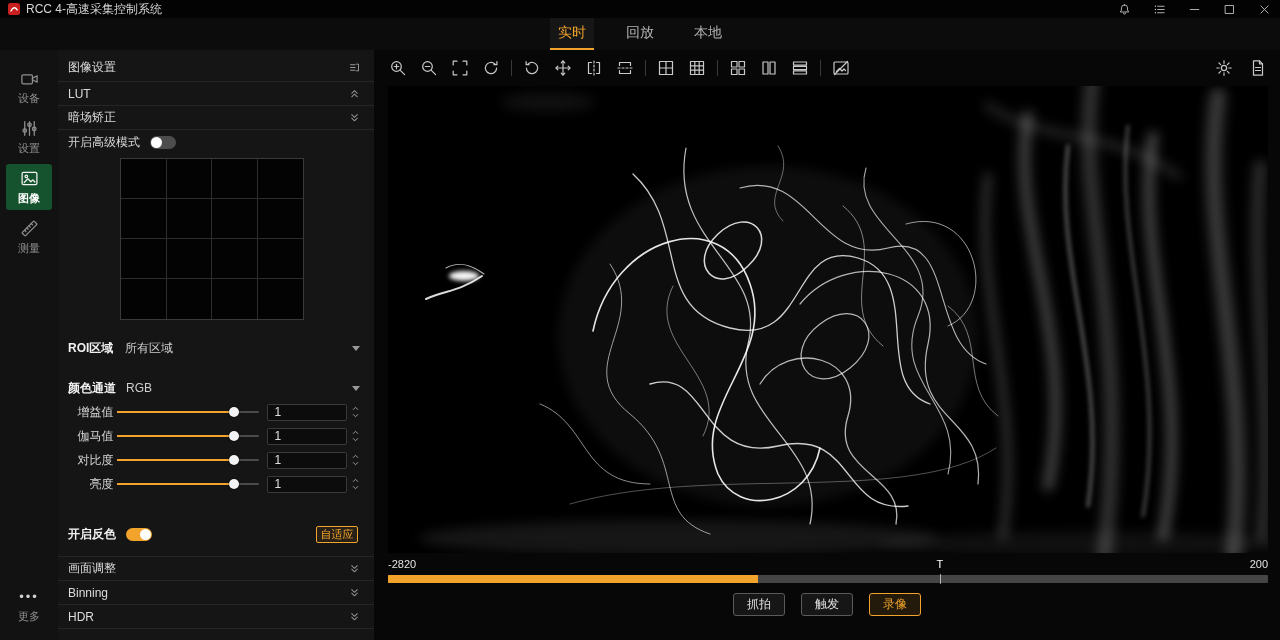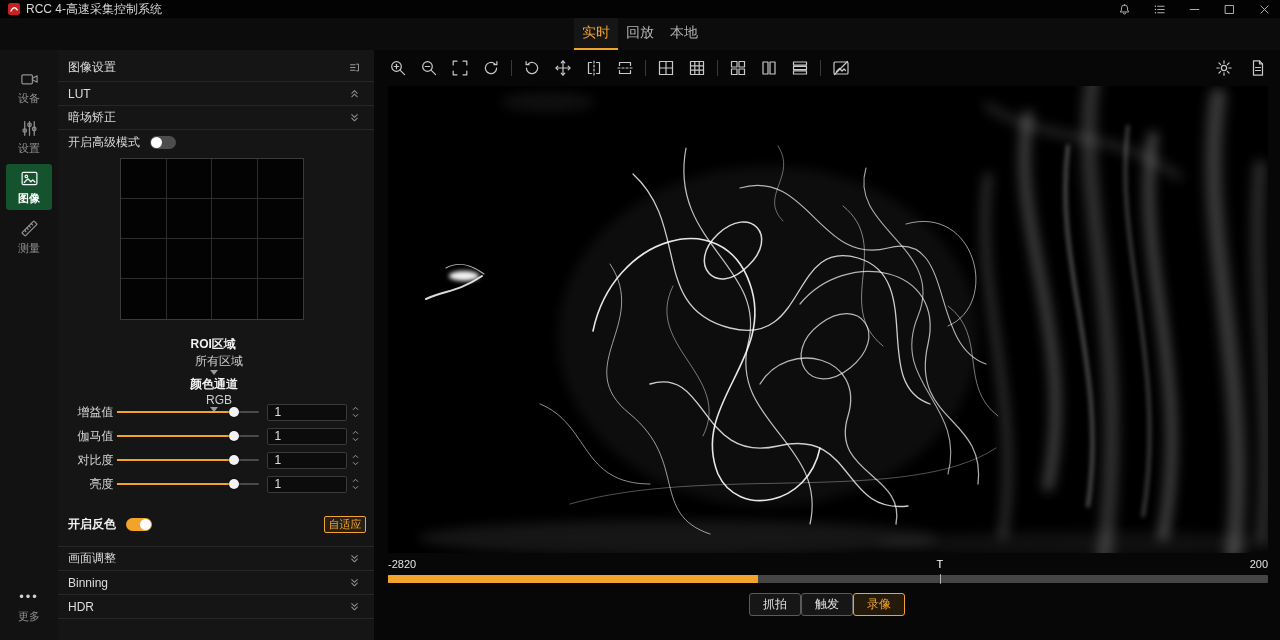--- a/index.html
+++ b/index.html
@@ -17,21 +17,21 @@
 
 
 .titlebar{position:absolute;left:0;top:0;width:1280px;height:18px;background:#030303;display:flex;align-items:center;padding:0 8px;z-index:5;}
 .logo{width:12px;height:12px;margin-right:6px;flex:none;}
 .title{font-size:12px;color:#d6d6d6;white-space:nowrap;}
 .tb-right{margin-left:auto;display:flex;align-items:center;gap:20px;}
 .tb-ic{width:15px;height:15px;display:flex;align-items:center;justify-content:center;cursor:pointer;}
 .tb-ic svg{width:13px;height:13px;}
 
 
-.tabbar{position:absolute;top:18px;left:0;width:1280px;height:32px;background:#0c0c0c;display:flex;justify-content:center;}
+.tabbar{position:absolute;top:18px;left:0;width:1280px;height:32px;background:#0c0c0c;display:flex;justify-content:center;gap:24px;}
 .tab{display:flex;align-items:center;padding:0 8px;font-size:14px;color:#b3b3b3;border-bottom:2px solid transparent;cursor:pointer;}
 .tab.active{color:var(--accent);border-bottom-color:var(--accent);background:#161616;}
 
 
 .rail{position:absolute;left:0;top:50px;width:58px;height:590px;background:#121212;}
 .rail-item{width:46px;height:46px;margin:0 auto 4px;display:flex;flex-direction:column;align-items:center;justify-content:center;color:#8f8f8f;cursor:pointer;border-radius:3px;}
 .rail-item.first{margin-top:14px;}
 .rail-item.active{background:#14532d;color:#fff;font-weight:bold;}
 .rail-item svg{width:19px;height:19px;stroke:#8f8f8f;}
 .rail-item.active svg{stroke:#f2f2f2;}
@@ -46,32 +46,32 @@
 .prow.header{height:28px;cursor:default;}
 .spacer{flex:1;}
 .chev svg{width:11px;height:11px;display:block;}
 .caret{width:0;height:0;border-left:4px solid transparent;border-right:4px solid transparent;border-top:5px solid #9a9a9a;}
 .lut-body{border-bottom:1px solid var(--line);padding-bottom:8px;}
 .crow{display:flex;align-items:center;height:24px;padding:0 14px 0 10px;font-size:12px;color:#d6d6d6;}
 .lut-grid{width:184px;height:162px;margin:4px 0 6px 62px;border:1px solid #3a3a3a;background:#030303;display:grid;grid-template-columns:repeat(4,1fr);grid-template-rows:repeat(4,1fr);cursor:crosshair;}
 .lut-cell{border-right:1px solid #2d2d2d;border-bottom:1px solid #2d2d2d;}
 .lut-cell:nth-child(4n){border-right:none;}
 .lut-cell:nth-child(n+13){border-bottom:none;}
-.sel{margin-top:16px;flex-direction:column;}
+.sel{margin-top:16px;}
 .sel .lab{min-width:47px;font-weight:bold;color:#f0f0f0;}
 .sel .val{color:#cfcfcf;margin-left:10px;}
 .srow .lab{width:47px;text-align:right;margin-right:4px;color:#d6d6d6;}
 .track{position:relative;width:142px;height:12px;cursor:pointer;flex:none;}
 .track .base{position:absolute;left:0;right:0;top:5px;height:2px;background:#4a4a4a;border-radius:1px;}
 .track .fill{position:absolute;left:0;top:5px;height:2px;background:var(--accent);}
 .track .thumb{position:absolute;top:1px;width:10px;height:10px;border-radius:50%;background:#f2f2f2;margin-left:-5px;box-shadow:0 0 2px #000;}
 .valbox{width:82px;height:17px;margin-left:8px;background:#0c0c0c;border:1px solid #3a3a3a;border-radius:2px;font-size:12px;color:#e0e0e0;line-height:15px;padding-left:6px;cursor:text;}
 .stepper{display:flex;flex-direction:column;margin-left:4px;gap:2px;}
 .stepper svg{width:9px;height:5px;display:block;cursor:pointer;}
-.irow{display:flex;align-items:center;height:28px;margin-top:14px;padding:0 8px 0 10px;font-size:12px;}
+.irow{display:flex;align-items:center;height:28px;margin-top:24px;padding:0 16px 0 10px;font-size:12px;}
 .irow .lab{font-weight:bold;color:#f0f0f0;}
 .tgl{width:26px;height:13px;border-radius:7px;background:#4d4d4d;position:relative;cursor:pointer;flex:none;margin-left:10px;}
 .tgl .knob{position:absolute;top:1px;left:1px;width:11px;height:11px;border-radius:50%;background:#fff;}
 .tgl.on{background:var(--accent);}
 .tgl.on .knob{left:14px;}
 .adaptive{width:42px;height:17px;border:1px solid var(--accent);color:var(--accent);font-size:11px;display:flex;align-items:center;justify-content:center;border-radius:2px;background:rgba(242,163,43,0.08);cursor:pointer;}
 
 
 .viewer{position:absolute;left:374px;top:50px;width:906px;height:590px;background:#070707;}
 .vtoolbar{position:absolute;top:0;left:0;width:100%;height:36px;display:flex;align-items:center;padding:0 12px 0 14px;}
@@ -83,21 +83,21 @@
 .ic{stroke:#c9c9c9;fill:none;stroke-width:1.2;stroke-linecap:round;stroke-linejoin:round;}
 .stage{position:absolute;left:14px;top:36px;width:880px;height:467px;background:#000;overflow:hidden;cursor:crosshair;}
 .stage svg{width:100%;height:100%;display:block;}
 .tl-labels{position:absolute;left:14px;top:508px;width:880px;height:13px;font-size:11px;color:#e3e3e3;}
 .tl-start{position:absolute;left:0;top:0;}
 .tl-marker{position:absolute;top:0;transform:translateX(-50%);color:#fff;}
 .tl-end{position:absolute;right:0;top:0;}
 .tl-bar{position:absolute;left:14px;top:525px;width:880px;height:8px;background:#454545;border-radius:1px;cursor:pointer;}
 .tl-fill{position:absolute;left:0;top:0;height:100%;background:var(--accent);border-radius:1px 0 0 1px;}
 .tl-tick{position:absolute;top:-1px;width:1px;height:10px;background:#ffffff;opacity:0.6;}
-.controlbar{position:absolute;left:0;top:543px;width:906px;display:flex;justify-content:center;}
+.controlbar{position:absolute;left:0;top:543px;width:906px;display:flex;justify-content:center;gap:16px;}
 .cbtn{min-width:52px;height:23px;padding:0 13px;display:flex;align-items:center;justify-content:center;font-size:12px;border-radius:3px;border:1px solid #5a5a5a;background:#161616;color:#e3e3e3;cursor:pointer;}
 .cbtn.record{border-color:var(--accent);color:var(--accent);background:rgba(242,163,43,0.12);}
 </style>
 </head>
 <body>
 
 <div class="app">
 
   <div class="titlebar">
     <svg class="logo" viewBox="0 0 12 12">

